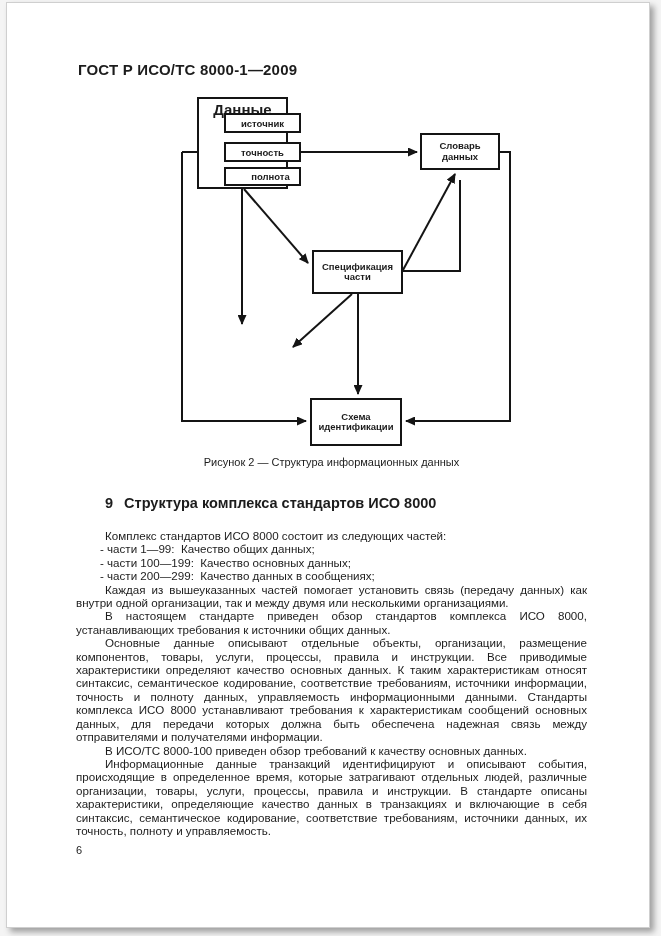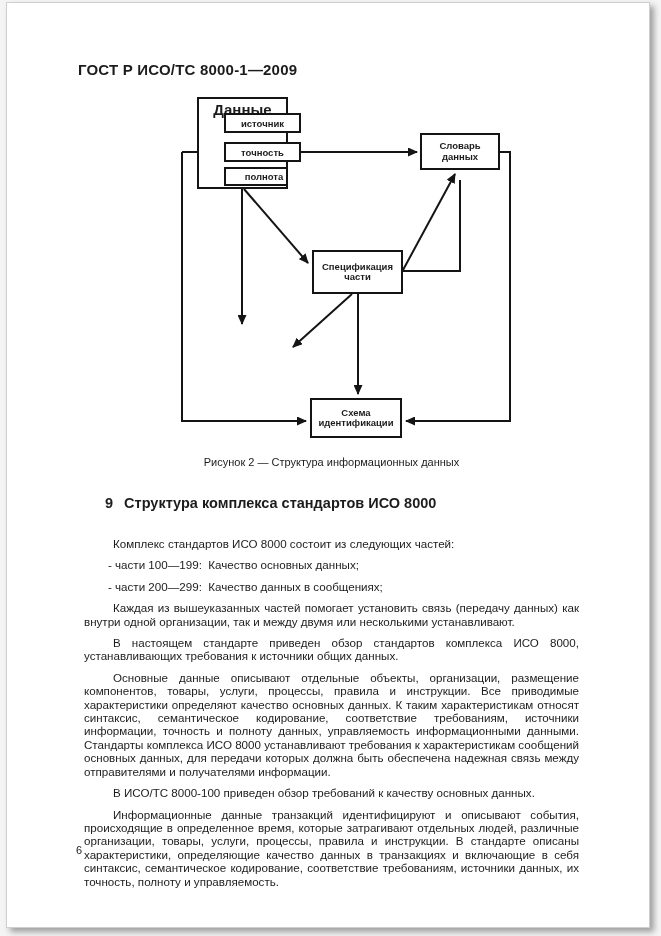--- a/index.html
+++ b/index.html
@@ -22,21 +22,21 @@
   .dbox-inner{position:absolute;box-sizing:border-box;border:2px solid #141414;background:#fff;
               font-size:9.5px;font-weight:bold;display:flex;align-items:center;justify-content:center;margin-left:20px;}
 
   .fig-caption{position:absolute;left:76px;top:456px;width:511px;text-align:center;font-size:11px;}
 
   .sec-heading{position:absolute;left:76px;top:495px;width:511px;padding-left:29px;
                font-size:14.5px;font-weight:bold;display:flex;gap:11px;}
 
   .body-text{position:absolute;left:76px;top:529px;width:511px;
              font-size:11.6px;line-height:13.4px;text-align:justify;}
-  .body-text p{margin:8px;}
+  .body-text p{margin:0;}
   .body-text p.indent{text-indent:29px;}
   .body-text p.list{padding-left:24px;}
 
   .page-number{position:absolute;left:76px;top:844px;font-size:11px;}
 </style>
 </head>
 <body>
 
 <div class="stage">
   <div class="paper"></div>
@@ -68,42 +68,43 @@
         <line x1="352" y1="294" x2="293" y2="347" marker-end="url(#arw)"></line>
 
         <line x1="358" y1="294" x2="358" y2="394" marker-end="url(#arw)"></line>
       </g>
     </svg>
 
     <div class="dbox-outer" style="left:197px;top:97px;width:91px;height:92px;">
       <div class="dbox-title">Данные</div>
       <div class="dbox-inner" style="left:5px;top:14px;width:77px;height:20px;">источник</div>
       <div class="dbox-inner" style="left:5px;top:43px;width:77px;height:20px;">точность</div>
-      <div class="dbox-inner" style="left:5px;top:68px;width:64px;height:19px;padding-left:16px;">полнота</div>
+      <div class="dbox-inner" style="left:5px;top:68px;width:77px;height:19px;padding-left:16px;">полнота</div>
     </div>
 
     <div class="dbox" style="left:420px;top:133px;width:80px;height:37px;">Словарь данных</div>
 
     <div class="dbox" style="left:312px;top:250px;width:91px;height:44px;">Спецификация части</div>
 
 
-    <div class="dbox" style="left:310px;top:398px;width:92px;height:40px;">Схема идентификации</div>
+    <div class="dbox" style="left:310px;top:398px;width:92px;height:48px;">Схема идентификации</div>
 
     <div class="fig-caption">Рисунок 2 — Структура информационных данных</div>
 
     <div class="sec-heading">
       <span>9</span>
       <span>Структура комплекса стандартов ИСО 8000</span>
     </div>
 
     <div class="body-text">
       <p class="indent">Комплекс стандартов ИСО 8000 состоит из следующих частей:</p>
+      <p class="list">- части 1—99:&nbsp; Качество общих данных;</p>
       <p class="list">- части 100—199:&nbsp; Качество основных данных;</p>
       <p class="list">- части 200—299:&nbsp; Качество данных в сообщениях;</p>
-      <p class="indent">Каждая из вышеуказанных частей помогает установить связь (передачу данных) как внутри одной организации, так и между двумя или несколькими устанавливают.</p>
+      <p class="indent">Каждая из вышеуказанных частей помогает установить связь (передачу данных) как внутри одной организации, так и между двумя или несколькими организациями.</p>
       <p class="indent">В настоящем стандарте приведен обзор стандартов комплекса ИСО 8000, устанавливающих требования к источники общих данных.</p>
       <p class="indent">Основные данные описывают отдельные объекты, организации, размещение компонентов, товары, услуги, процессы, правила и инструкции. Все приводимые характеристики определяют качество основных данных. К таким характеристикам относят синтаксис, семантическое кодирование, соответствие требованиям, источники информации, точность и полноту данных, управляемость информационными данными. Стандарты комплекса ИСО 8000 устанавливают требования к характеристикам сообщений основных данных, для передачи которых должна быть обеспечена надежная связь между отправителями и получателями информации.</p>
       <p class="indent">В ИСО/ТС 8000-100 приведен обзор требований к качеству основных данных.</p>
       <p class="indent">Информационные данные транзакций идентифицируют и описывают события, происходящие в определенное время, которые затрагивают отдельных людей, различные организации, товары, услуги, процессы, правила и инструкции. В стандарте описаны характеристики, определяющие качество данных в транзакциях и включающие в себя синтаксис, семантическое кодирование, соответствие требованиям, источники данных, их точность, полноту и управляемость.</p>
     </div>
 
     <div class="page-number">6</div>
 
   </div>
 </div>

